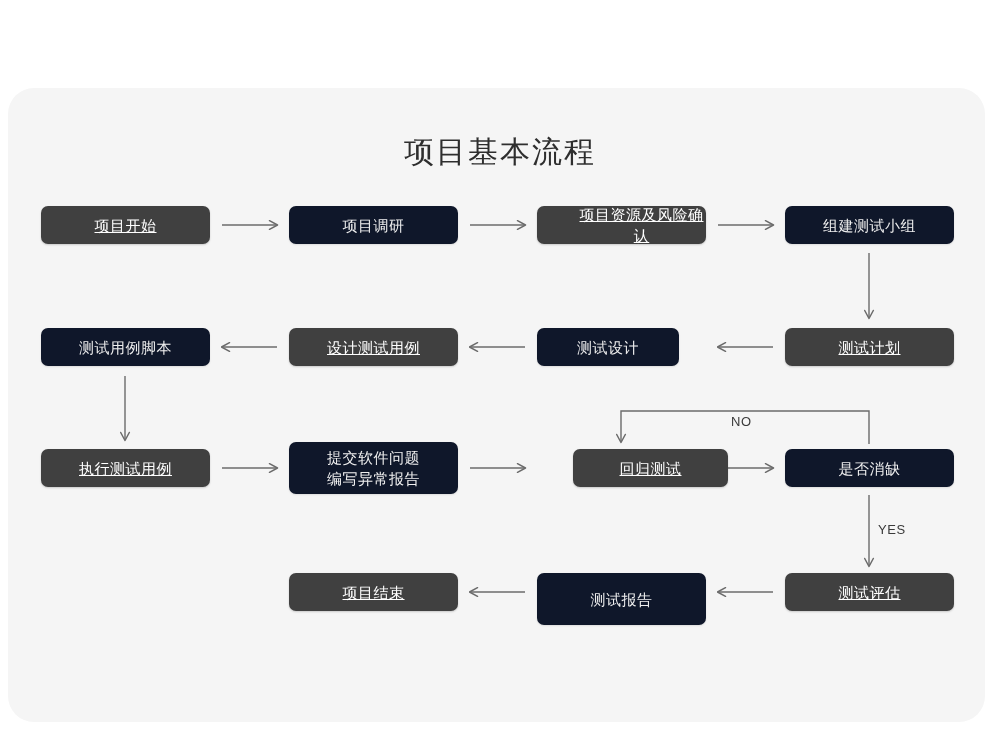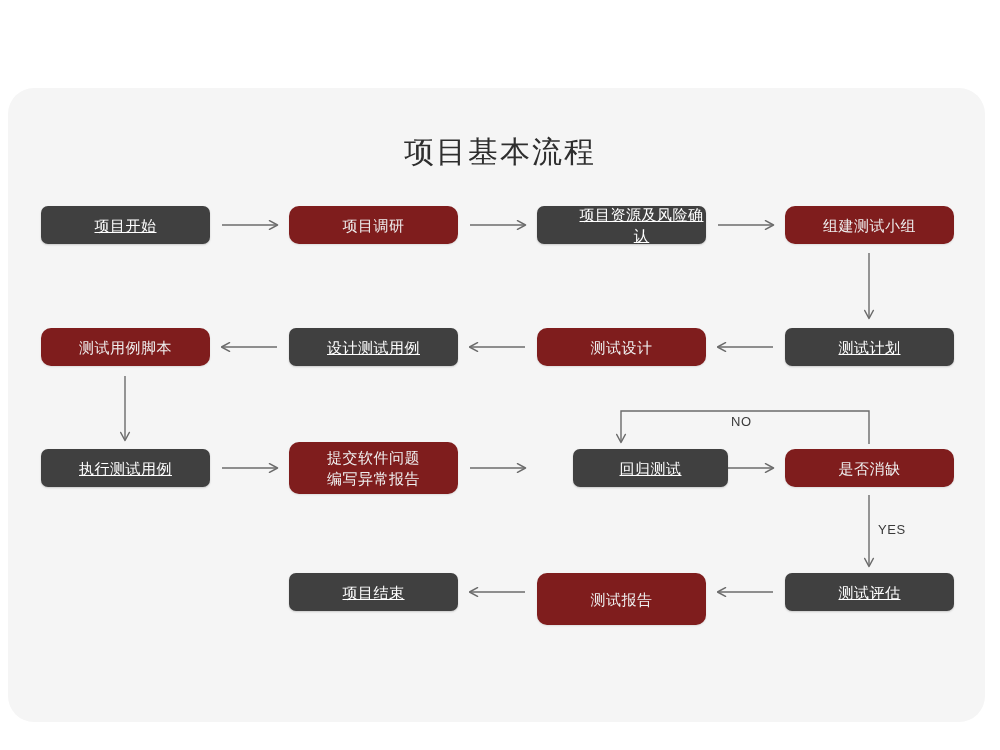--- a/index.html
+++ b/index.html
@@ -59,24 +59,23 @@
     white-space: pre-line;
     user-select: none;
   }
   .node.purple {
     background: #404040;
     color: #ffffff;
     box-shadow: 0 1px 2px rgba(0,0,0,0.18);
     text-decoration: underline;
   }
   .node.gray {
-    background: #7f1d1d;
+    background: #0f172a;
     color: #efefef;
     box-shadow: 0 1px 2px rgba(0,0,0,0.10);
-    border-radius: 10px;
   }
 
   
   .conn {
     position: absolute;
     pointer-events: none;
   }
   .conn svg { display: block; overflow: visible; }
 
   .edge-label {
@@ -140,21 +139,21 @@
   <div class="node gray" style="left:289px; top:206px; width:169px; height:38px;">项目调研</div>
 
   <div class="node purple" style="left:537px; top:206px; width:169px; height:38px;padding-left:40px;">项目资源及风险确认</div>
 
   <div class="node gray" style="left:785px; top:206px; width:169px; height:38px;">组建测试小组</div>
 
   <div class="node gray" style="left:41px;  top:328px; width:169px; height:38px;">测试用例脚本</div>
 
   <div class="node purple" style="left:289px; top:328px; width:169px; height:38px;">设计测试用例</div>
 
-  <div class="node gray" style="left:537px; top:328px; width:169px; height:38px;">测试设计</div>
+  <div class="node gray" style="left:537px; top:328px; width:142px; height:38px;">测试设计</div>
 
   <div class="node purple" style="left:785px; top:328px; width:169px; height:38px;">测试计划</div>
 
   <div class="node purple" style="left:41px;  top:449px; width:169px; height:38px;">执行测试用例</div>
 
   <div class="node gray" style="left:289px; top:442px; width:169px; height:52px;">提交软件问题
 编写异常报告</div>
 
   <div class="node purple" style="left:537px; top:449px; width:155px; height:38px;margin-left:36px;">回归测试</div>
 

